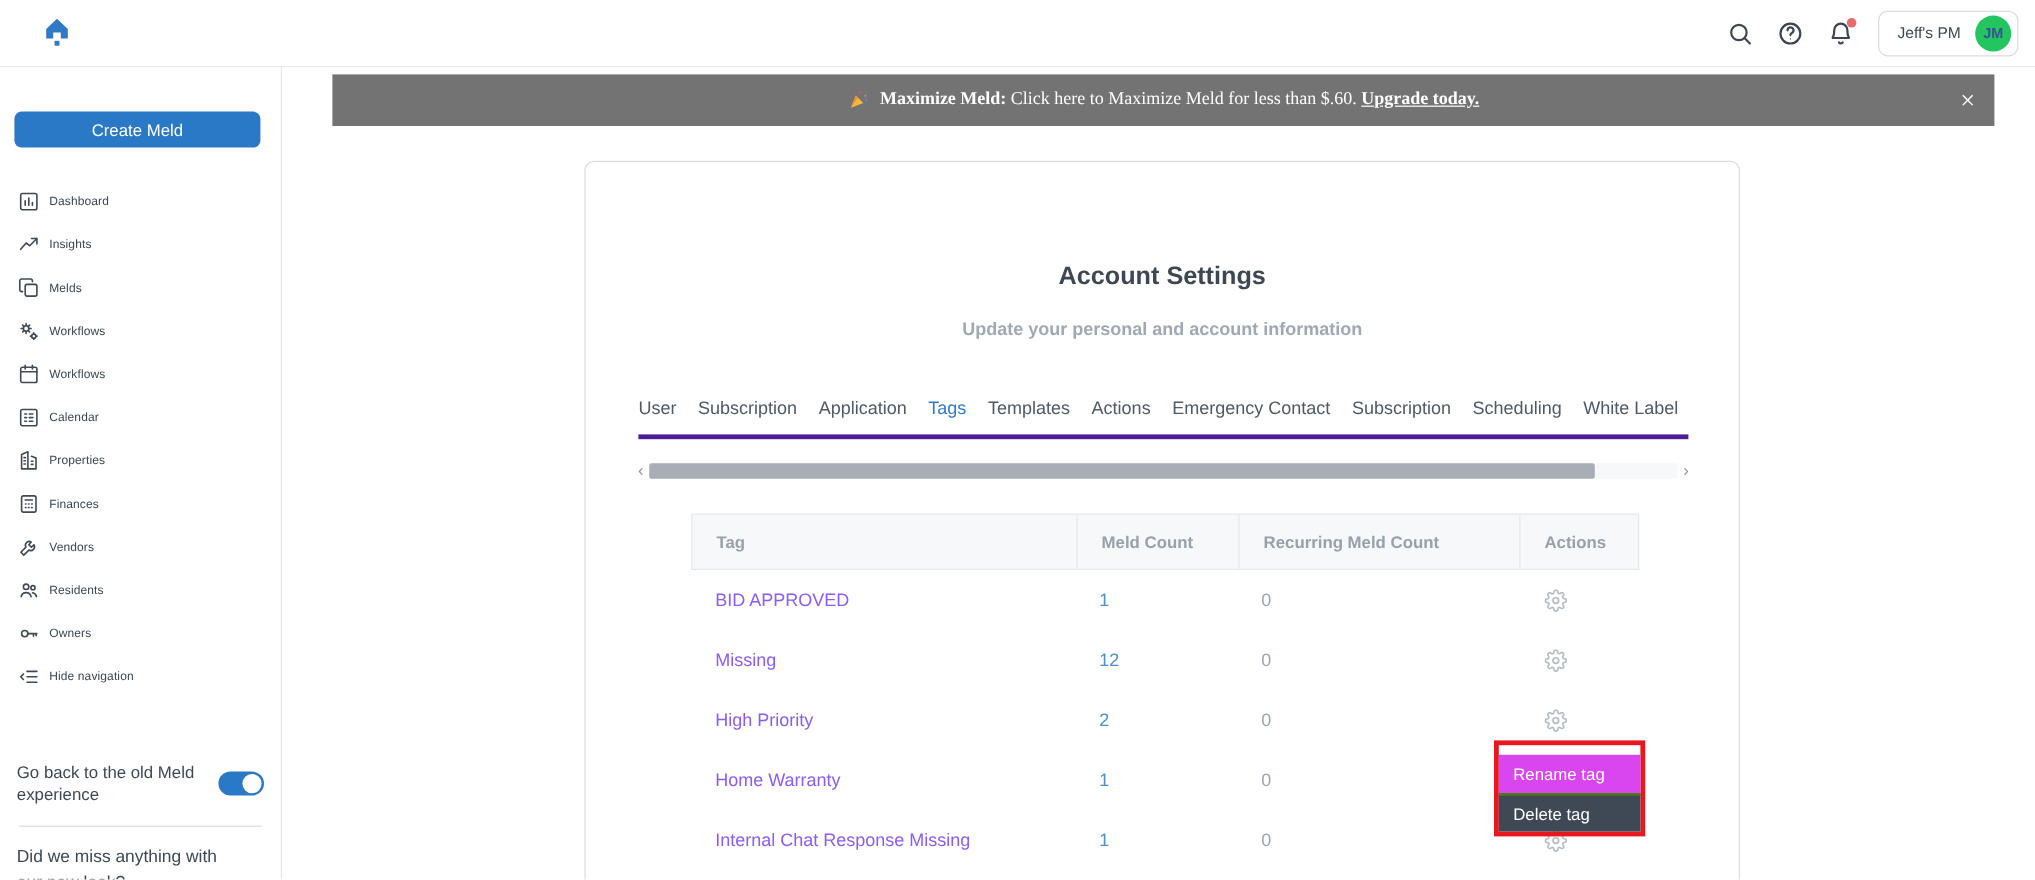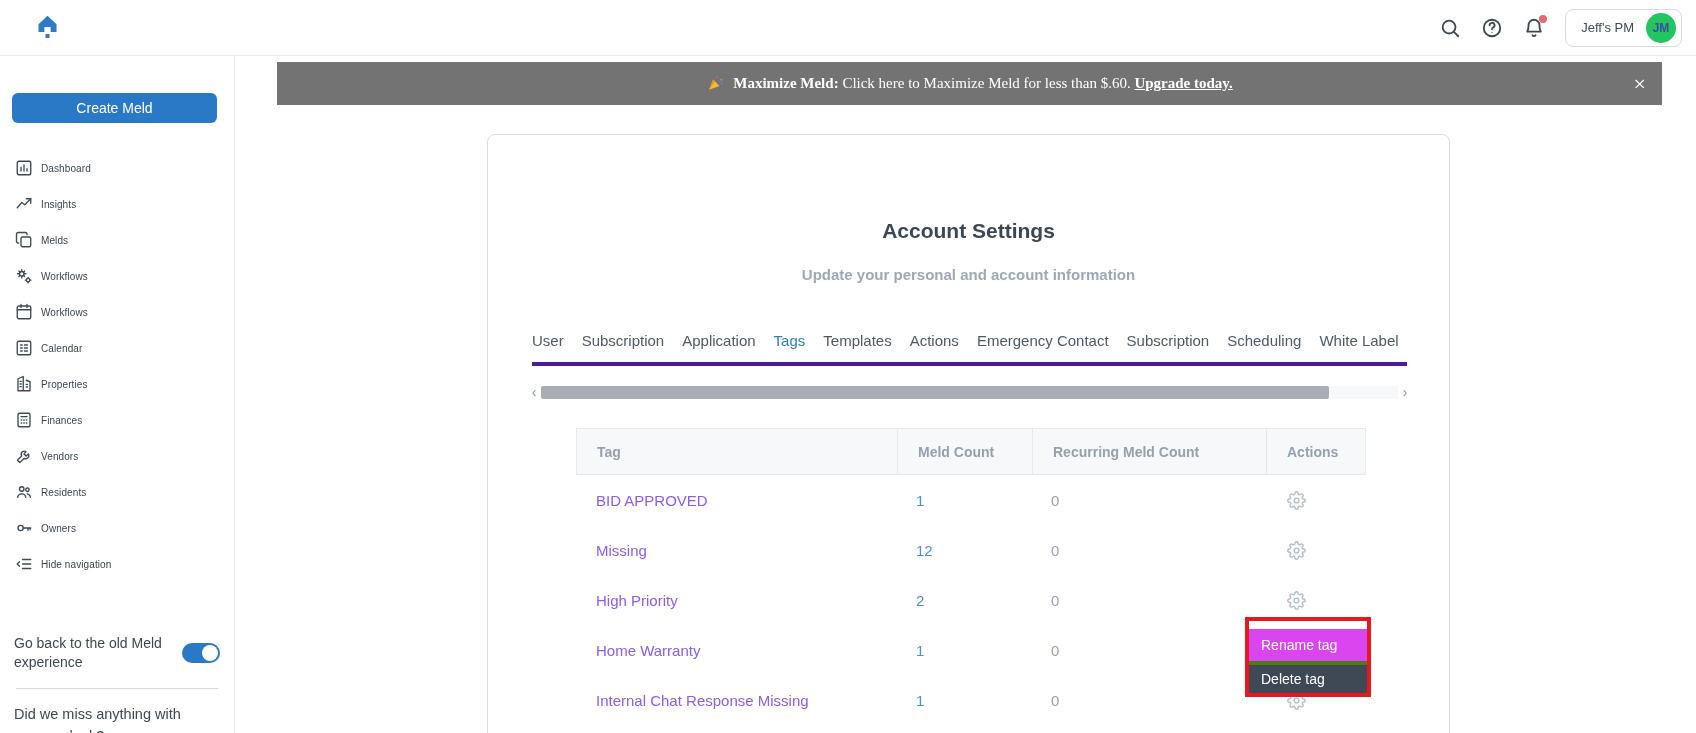--- a/index.html
+++ b/index.html
@@ -87,21 +87,21 @@
   .highlight-box { position:absolute; left:1245px; top:617px; width:126px; height:80px;
     border:4px solid #e8161d; z-index:50; background:transparent; }
   .menu { position:absolute; left:0; top:8px; width:118px; }
   .menu-caret { position:absolute; left:40px; top:-8px; width:0; height:0;
     border-left:7px solid transparent; border-right:7px solid transparent; border-bottom:8px solid #49536
 
 5; }
   .menu-item { height:32px; display:flex; align-items:center; padding-left:12px;
     color:#fff; font-size:14px; cursor:pointer; }
   .menu-item:first-child { background:#d946ef; }
-  .menu-item:last-child { background:#3f4956; border-top:4px solid #4d7c0f; }
+  .menu-item:last-child { background:#3f4956; border-top:2px solid #4d7c0f; }
 </style>
 </head>
 <body>
 
 <header class="topbar">
   <div class="logo">
     <svg viewBox="0 0 24 24">
         <path d="M12 1.5 20 9v7h-5.2v-4.4H9.2V16H4V9z" fill="#2e7ac6"></path>
         <rect x="10.2" y="17.8" width="3.6" height="3.6" fill="#2e7ac6"></rect>
       </svg>

